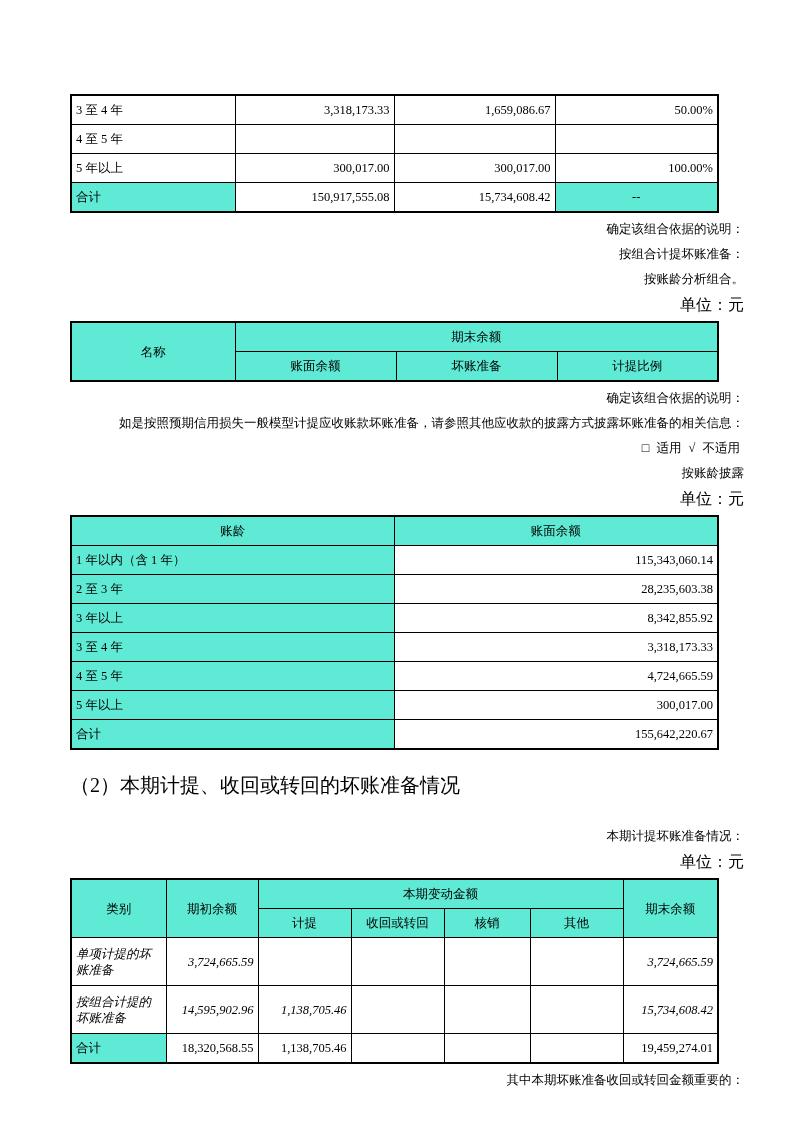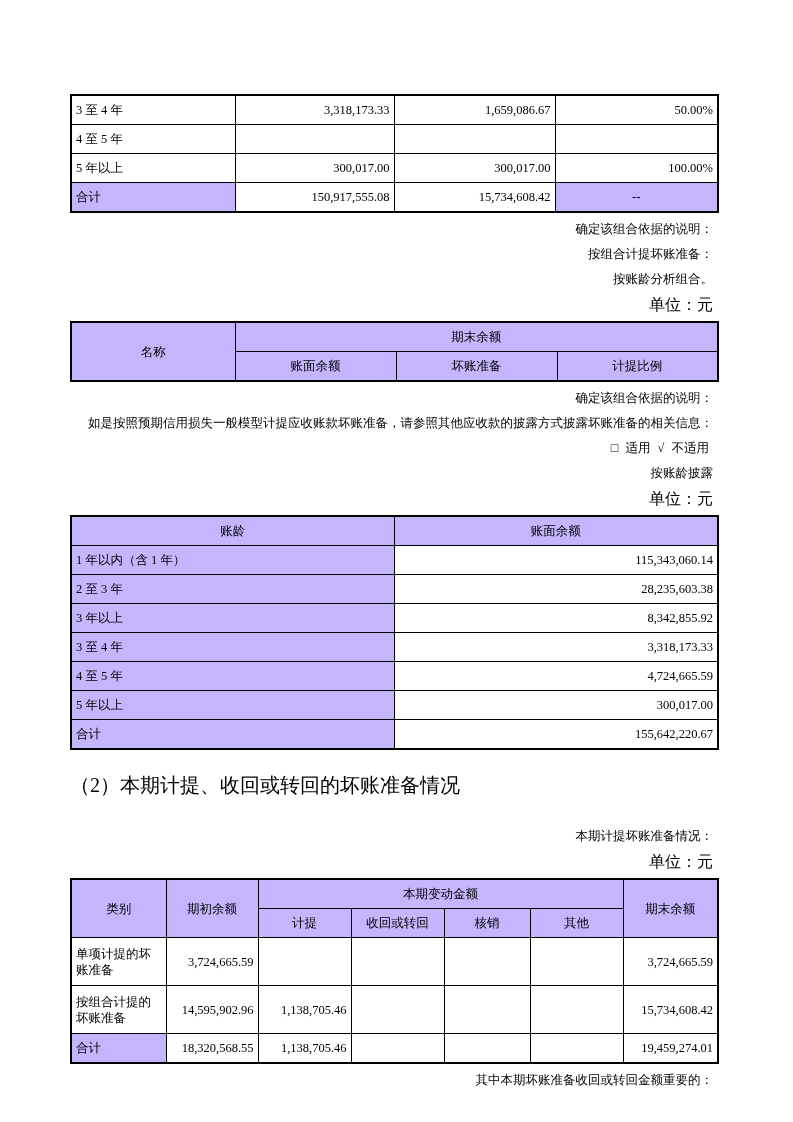--- a/index.html
+++ b/index.html
@@ -5,40 +5,40 @@
   html, body { margin: 0; padding: 0; }
   body {
     width: 793px; height: 1122px;
     background: #ffffff;
     color: #000000;
     font-family: "Liberation Serif", "DejaVu Serif", serif;
   }
   .page {
     box-sizing: border-box;
     width: 793px; height: 1122px;
-    padding: 94px 80px 0 70px;
+    padding: 94px 49px 0 70px;
     overflow: hidden;
   }
   table.tbl {
     border-collapse: collapse;
     table-layout: fixed;
     width: 647px;
     border: 2px solid #000;
   }
   table.tbl td {
     border: 1px solid #000;
     font-size: 12.5px;
     line-height: 16px;
     height: 26px;
     padding: 1px 4px;
     overflow: hidden;
     vertical-align: middle;
     word-break: break-all;
   }
-  .gray { background: #c4b5fd; }
+  .gray { background: #5eead4; }
   .num { text-align: right; }
   .ctr { text-align: center; }
   .lbl { text-align: left; padding-left: 6px; }
   .indent { padding-left: 22px; }
   .para {
     font-size: 12.5px;
     line-height: 18px;
     margin: 7px 0;
     text-align: right;
   }
@@ -46,21 +46,21 @@
     font-size: 16px;
     text-align: right;
     margin: 3px 0 5px 0;
   }
   .heading {
     font-size: 20px;
     font-weight: normal;
     margin: 22px 0 28px 0;
   }
   .cbline span { margin-right: 4px; }
-  .t4row { height: 48px; }
+  .t4row { height: 48px; font-style: italic; }
 </style>
 </head>
 <body>
 
 <div class="page">
 
   <table class="tbl">
     <colgroup>
         <col style="width:164px">
         <col style="width:159px">

